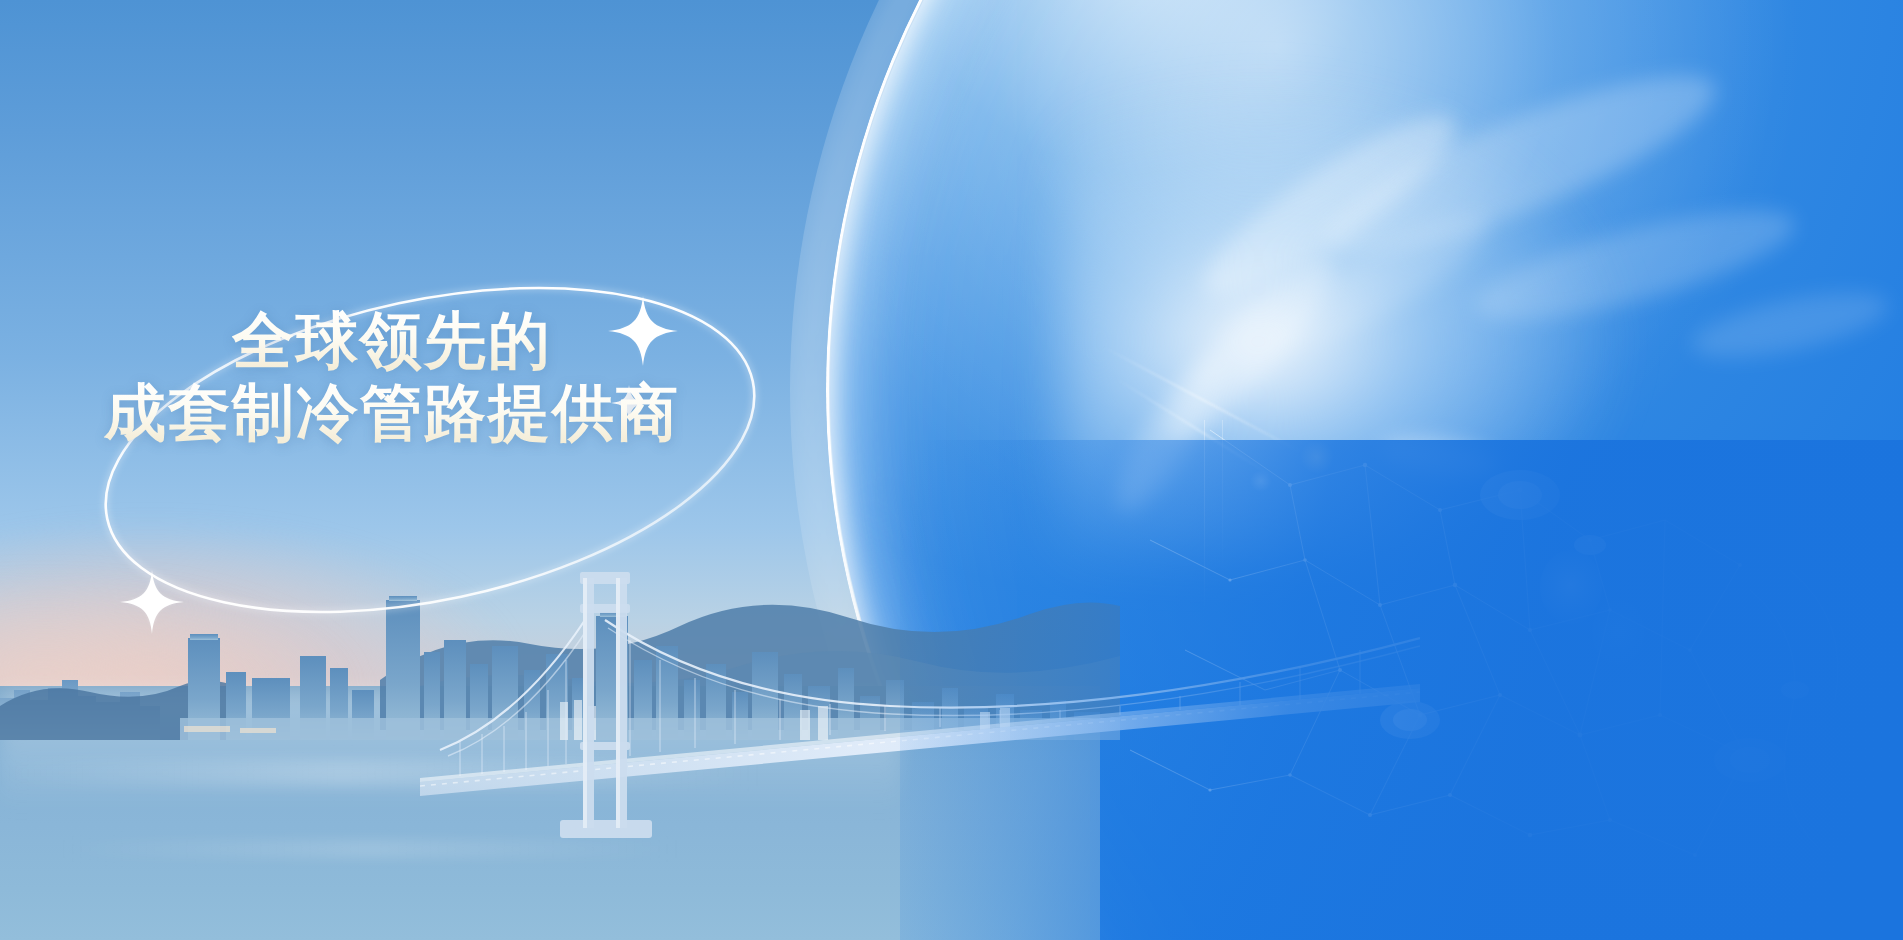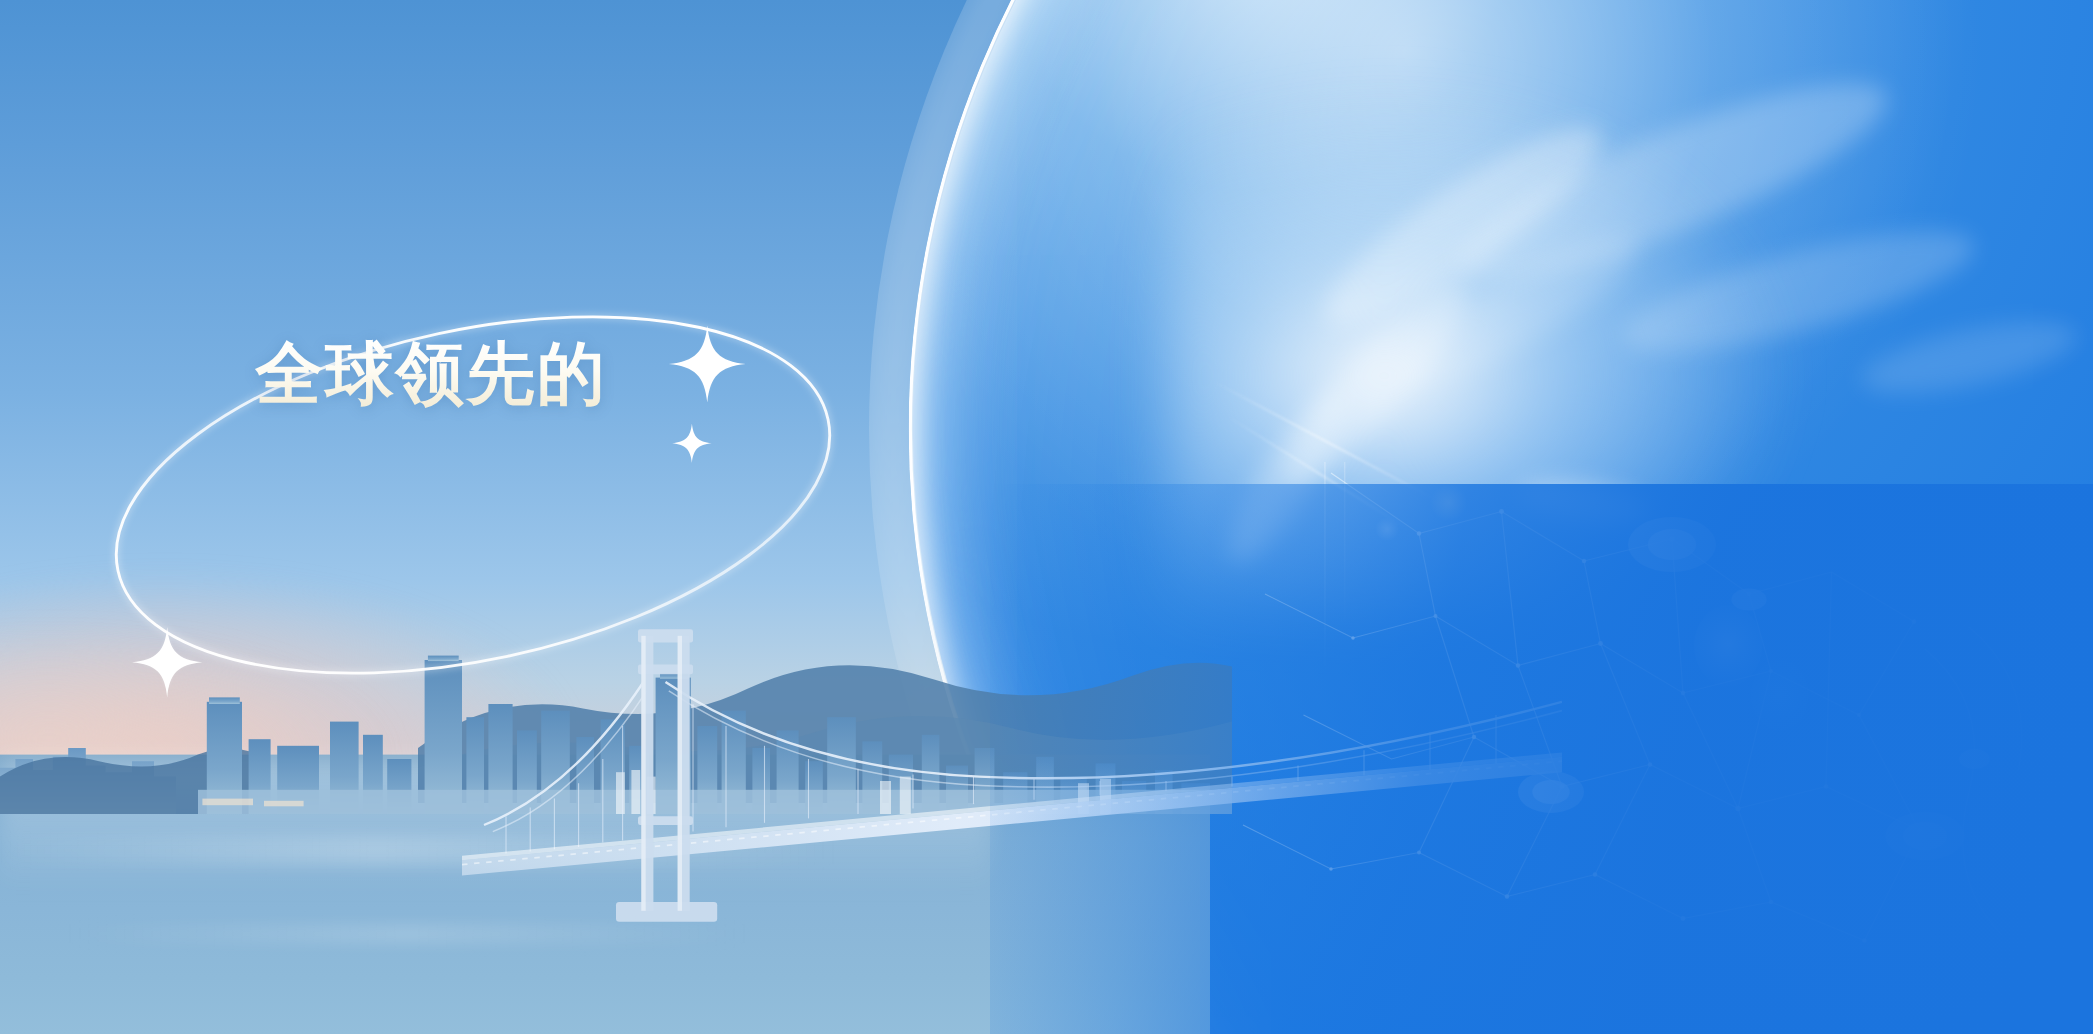--- a/index.html
+++ b/index.html
@@ -482,15 +482,16 @@
 
   <div class="spark" style="left:120px; top:570px;">
     <svg width="64" height="64" viewBox="0 0 64 64">
       <path d="M32 0 C34 22 42 30 64 32 C42 34 34 42 32 64 C30 42 22 34 0 32 C22 30 30 22 32 0 Z" fill="#ffffff"></path>
       <path d="M32 9 C33.4 23.7 40.3 30.6 55 32 C40.3 33.4 33.4 40.3 32 55 C30.6 40.3 23.7 33.4 9 32 C23.7 30.6 30.6 23.7 32 9 Z" fill="#ffffff" opacity=".85" filter="blur(2px)"></path>
     </svg>
   </div>
 
   <div class="headline">
     <span class="hl-line l1">全球领先的</span>
+    <span class="hl-line l2">成套制冷管路提供商</span>
   </div>
 
 </div>
 
 </body></html>

